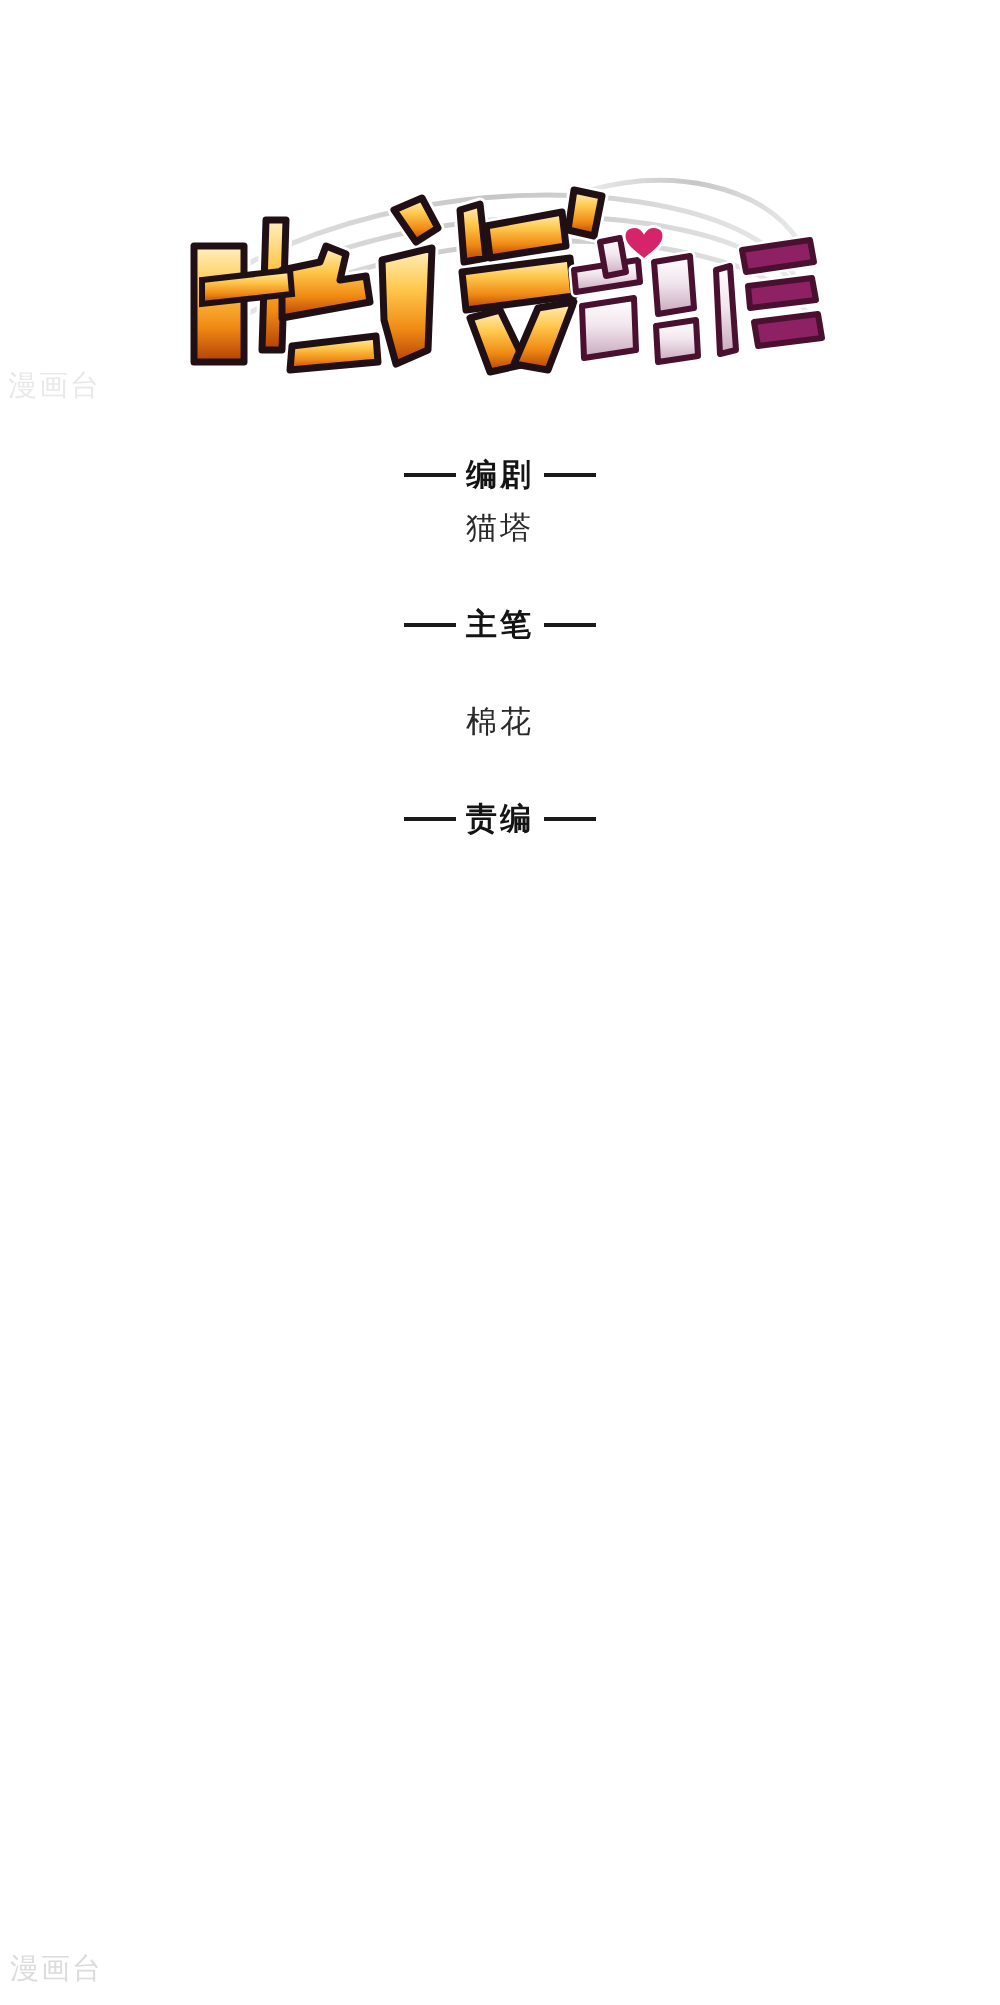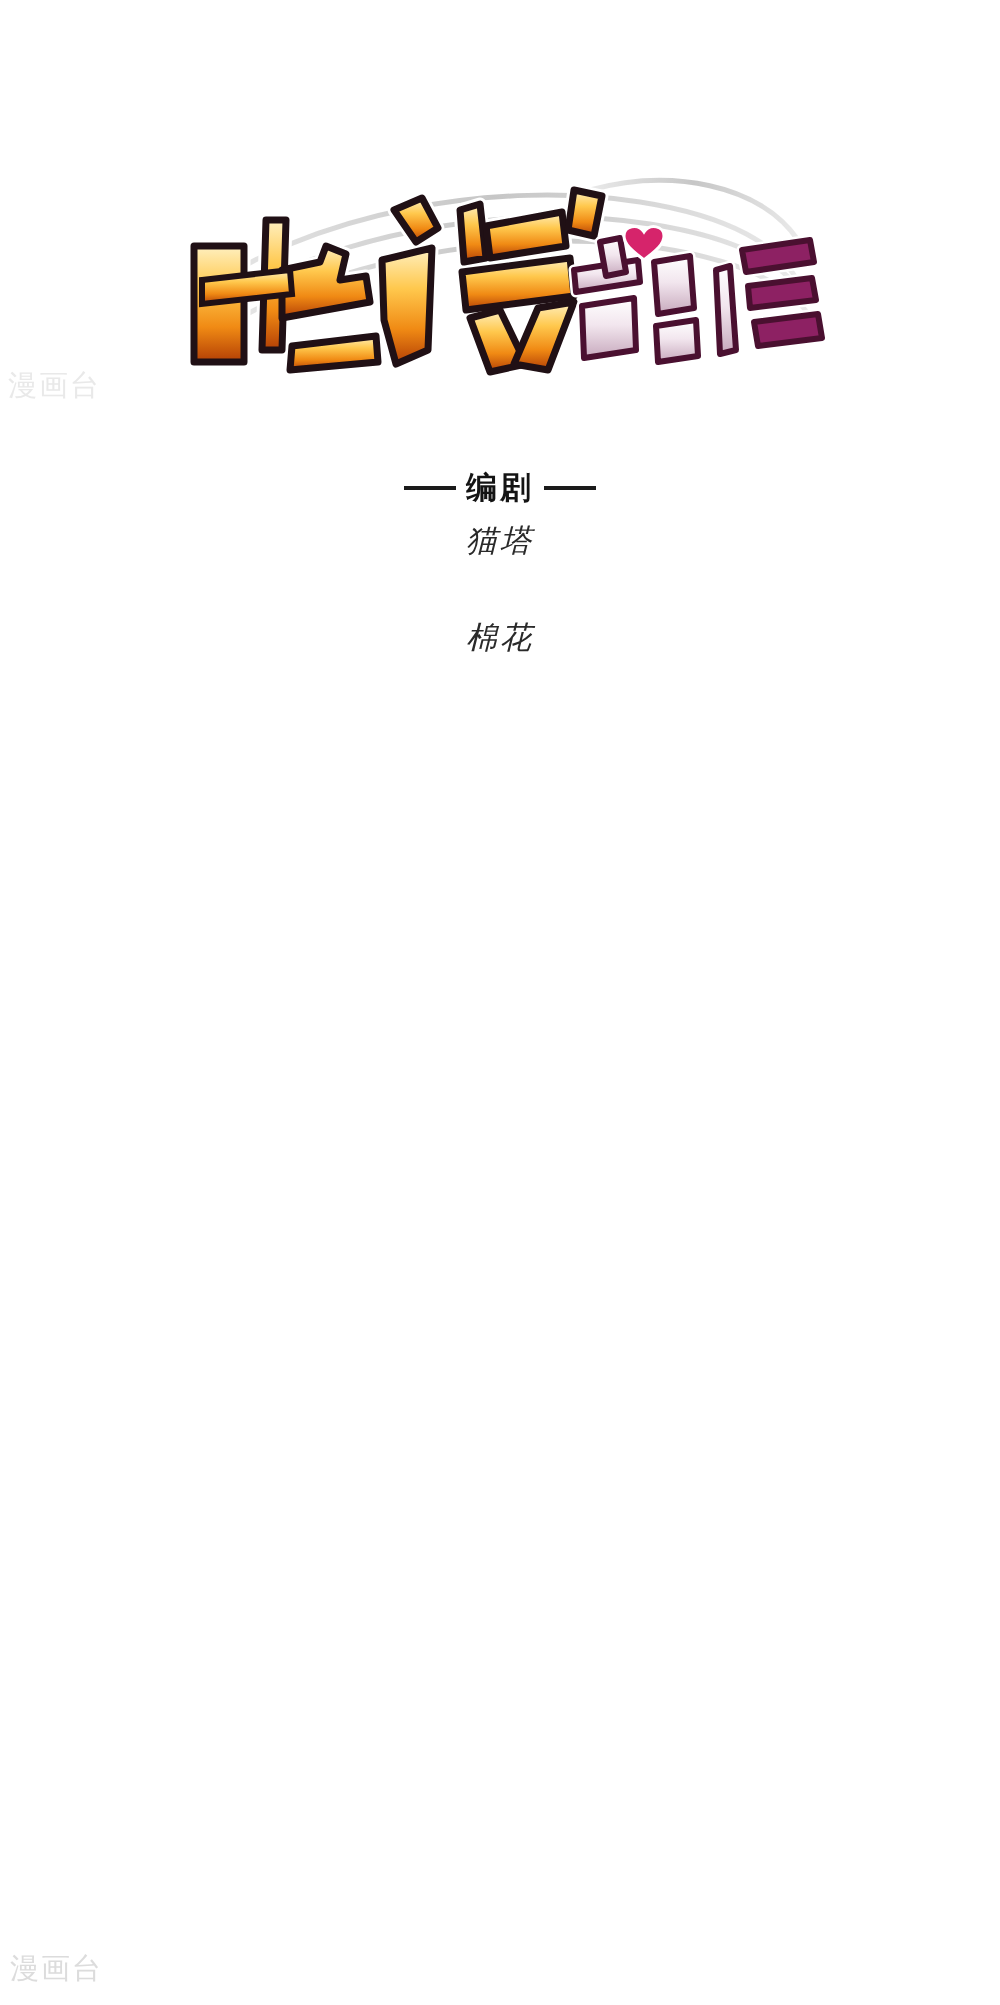--- a/index.html
+++ b/index.html
@@ -25,21 +25,21 @@
   }
 
   .logo-svg {
     display: block;
     margin: 0 auto;
   }
 
   
   .credits {
     position: absolute;
-    top: 472px;
+    top: 459px;
     left: 0;
     width: 1000px;
   }
 
   .credit-block {
     width: 100%;
     text-align: center;
     margin-bottom: 66px;
   }
   .credit-block:last-child {
@@ -69,21 +69,20 @@
     white-space: nowrap;
   }
 
   .credit-name {
     margin-top: 22px;
     font-size: 31px;
     color: #2a2a2a;
     letter-spacing: 3px;
     line-height: 1;
     white-space: nowrap;
-    font-style: italic;
   }
 
   
   .watermark-top {
     position: absolute;
     left: 8px;
     top: 366px;
     font-size: 29px;
     color: #e9e9e9;
     letter-spacing: 2px;
@@ -208,28 +207,38 @@
   <div class="credit-block">
     <div class="credit-role-line">
       <span class="rule"></span>
       <span class="credit-role">编剧</span>
       <span class="rule"></span>
     </div>
     <div class="credit-name">猫塔</div>
   </div>
 
   <div class="credit-block">
+    <div class="credit-role-line">
+      <span class="rule"></span>
+      <span class="credit-role">主笔</span>
+      <span class="rule"></span>
+    </div>
   </div>
 
   <div class="credit-block">
   </div>
 
   <div class="credit-block">
     <div class="credit-name">棉花</div>
   </div>
 
   <div class="credit-block">
+    <div class="credit-role-line">
+      <span class="rule"></span>
+      <span class="credit-role">责编</span>
+      <span class="rule"></span>
+    </div>
   </div>
 
 </div>
 
 <div class="watermark-top">漫画台</div>
 <div class="watermark-bottom">漫画台</div>
 
 </body></html>

